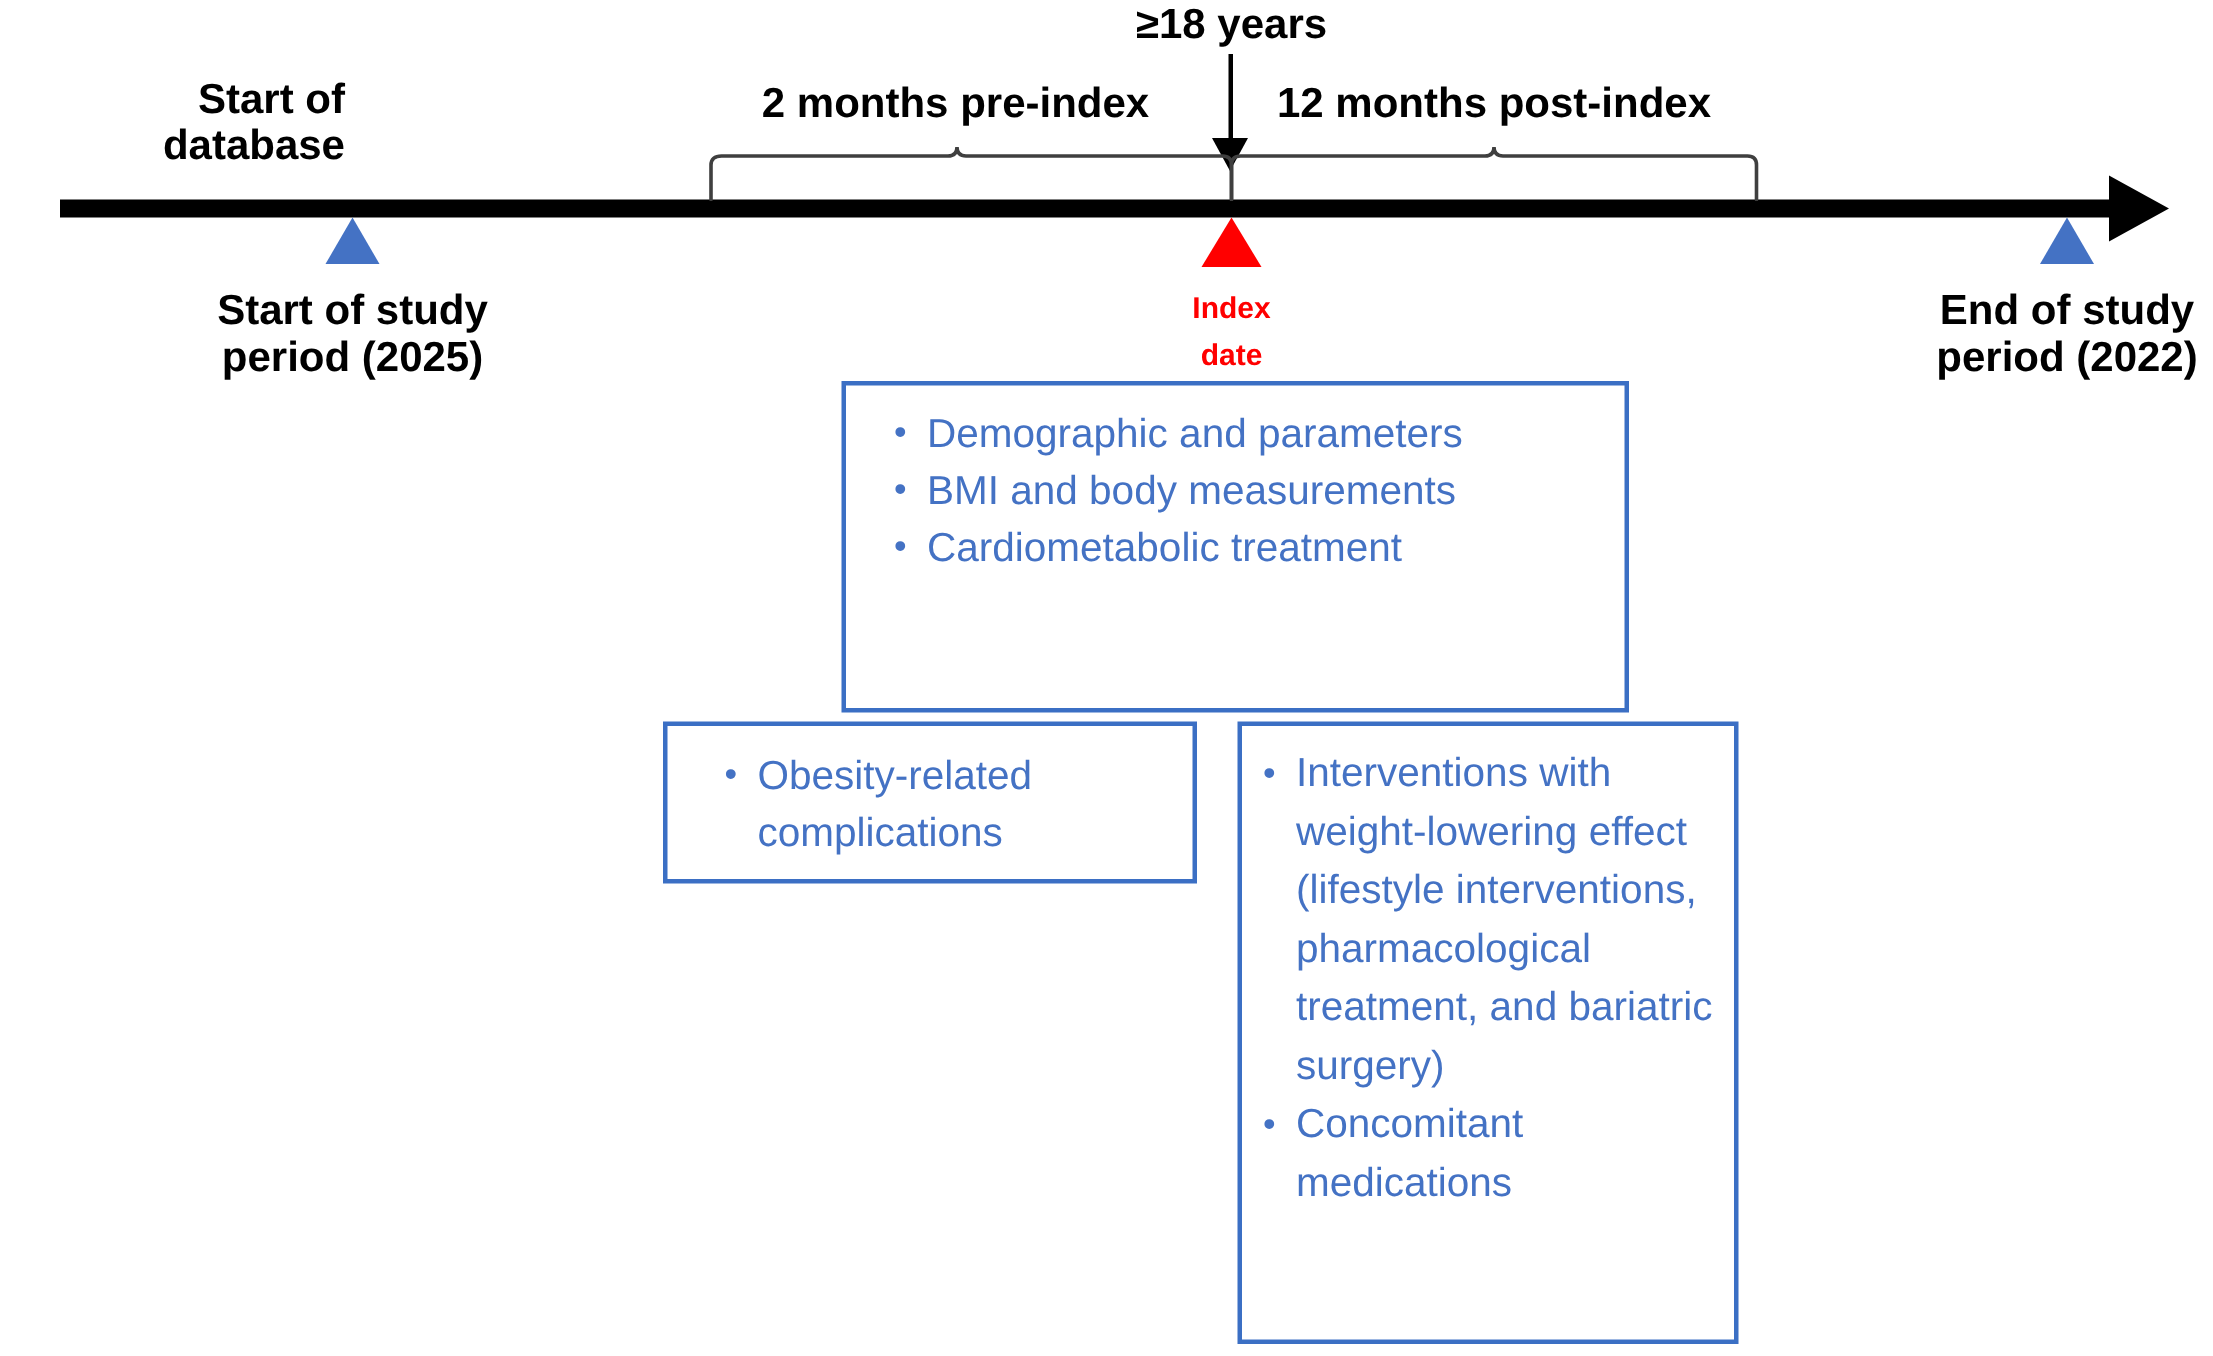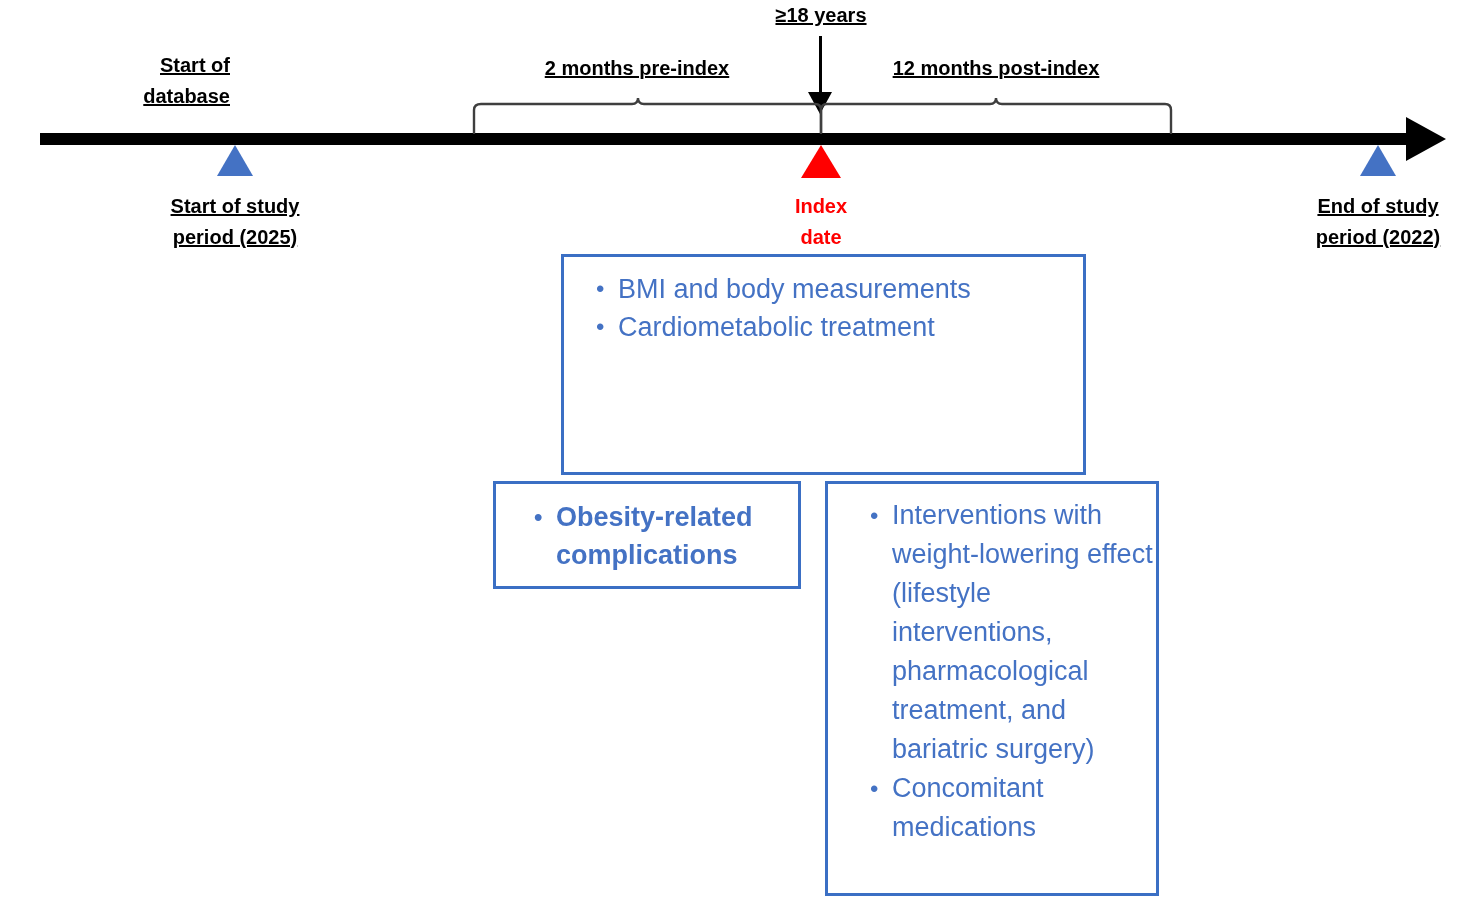--- a/index.html
+++ b/index.html
@@ -50,24 +50,23 @@
     border-left: 20px solid transparent;
     border-right: 20px solid transparent;
     border-bottom: 33px solid #FF0000;
   }
 
   
   .lbl {
     position: absolute;
     font-weight: bold;
     color: #000000;
-    font-size: 20px;
+    font-size: 28px;
     line-height: 31px;
     white-space: pre-line;
-    text-decoration: underline;
   }
   .lbl.center { text-align: center; }
   .lbl.left   { text-align: right; }
 
   .lbl-index {
     position: absolute;
     font-weight: bold;
     color: #FF0000;
     font-size: 20px;
     line-height: 31px;
@@ -122,25 +121,25 @@
     position: absolute;
     left: 2px;
     top: 0;
     color: #4472C4;
     font-size: 24px;
   }
 
   #box-top    { left: 561px; top: 254px;  width: 525px; height: 221px; }
   #box-top ul { padding: 13px 0 0 30px; }
 
-  #box-left      { left: 493px; top: 481px; width: 308px; height: 108px; font-weight: bold; }
+  #box-left      { left: 442px; top: 481px; width: 356px; height: 108px; }
   #box-left ul   { padding: 14px 0 0 36px; }
 
   #box-right     { left: 825px; top: 481px; width: 334px; height: 415px; }
-  #box-right ul  { padding: 12px 0 0 40px; }
+  #box-right ul  { padding: 12px 0 0 12px; }
   #box-right li  { line-height: 39px; }
 </style>
 </head>
 <body>
 
 <div id="stage">
 
   <div class="axis-bar"></div>
   <div class="axis-head"></div>
 
@@ -169,20 +168,21 @@
   <div class="tri-red" style="left:801px; top:145px;"></div>
   <div class="lbl-index" style="left:721px; top:191px; width:200px;">Index
 date</div>
 
   <div class="tri-blue" style="left:1360px; top:145px;"></div>
   <div class="lbl center" style="left:1278px; top:191px; width:200px;">End of study
 period (2022)</div>
 
   <div class="box" id="box-top">
     <ul>
+      <li>Demographic and parameters</li>
       <li>BMI and body measurements</li>
       <li>Cardiometabolic treatment</li>
     </ul>
   </div>
 
   <div class="box" id="box-left">
     <ul>
       <li>Obesity-related complications</li>
     </ul>
   </div>

